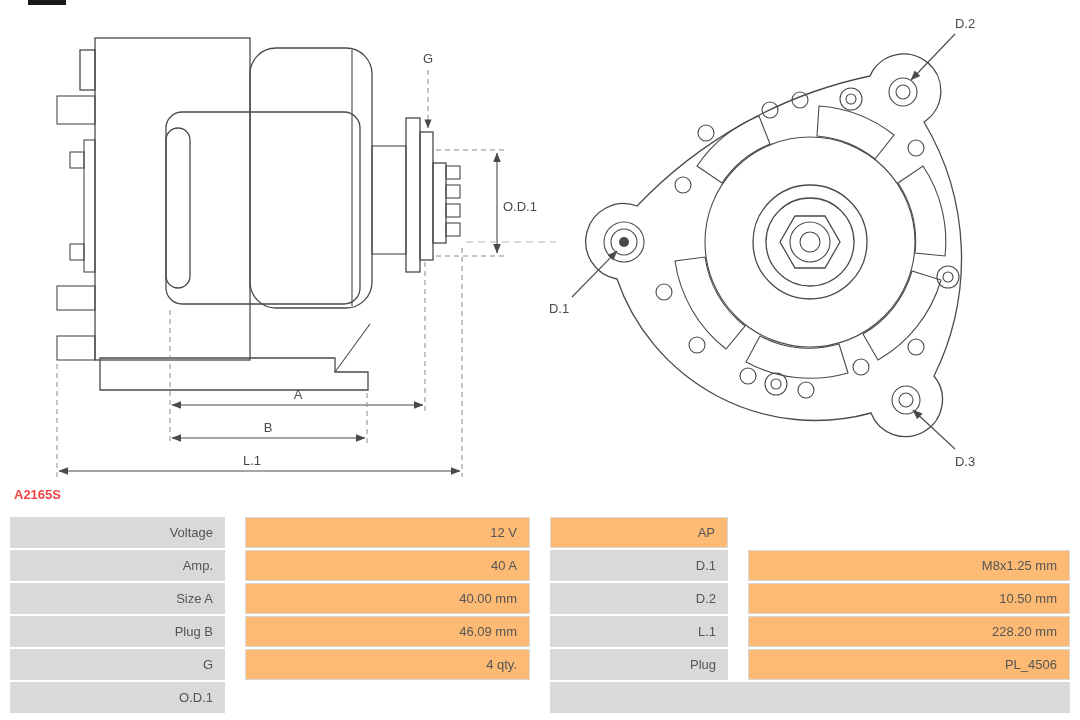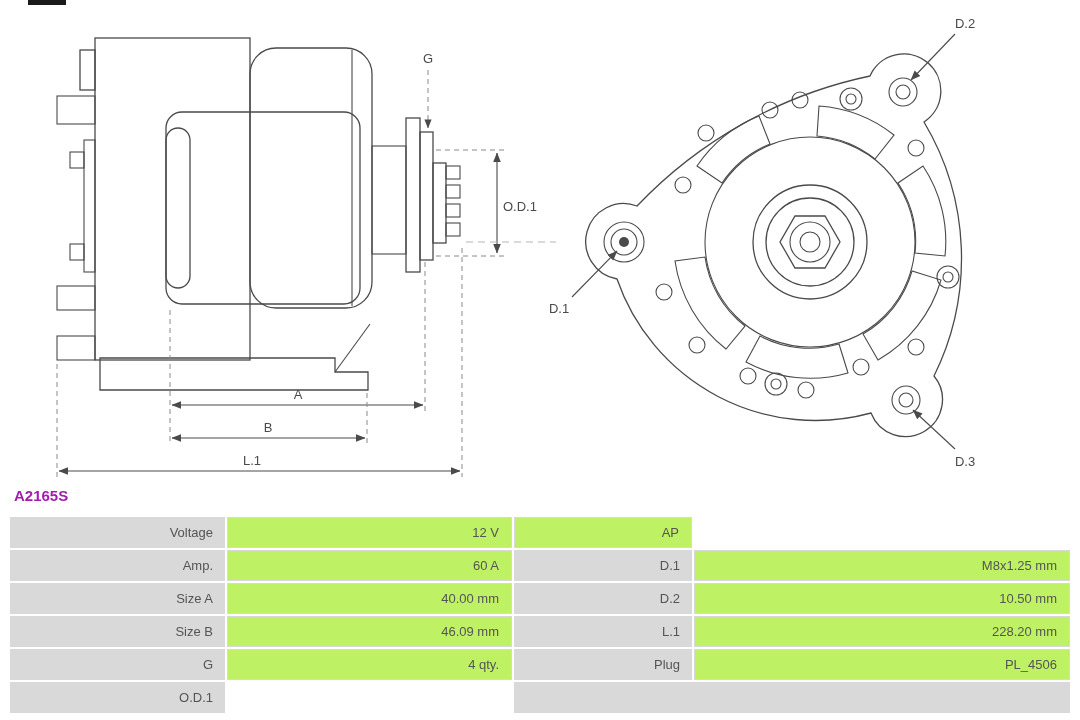--- a/index.html
+++ b/index.html
@@ -1,28 +1,28 @@
 <!DOCTYPE html>
 <html><head>
 <meta charset="utf-8">
 <style>
   * { margin:0; padding:0; box-sizing:border-box; }
   html,body { width:1080px; height:720px; background:#ffffff; overflow:hidden;
               font-family:"Liberation Sans", sans-serif; }
   .artifact { position:absolute; left:28px; top:0; width:38px; height:5px; background:#1a1a1a; }
   .drawing-wrap { position:absolute; left:0; top:0; width:1080px; height:505px; }
-  .part-number { position:absolute; left:14px; top:487px; font-size:15px; font-weight:bold;
-                 color:#a21caf; cursor:pointer; }
+  .part-number { position:absolute; left:14px; top:487px; font-size:13px; font-weight:bold;
+                 color:#ef4444; cursor:pointer; }
   .spec-table { position:absolute; left:10px; top:517px; width:1060px;
                 display:flex; flex-direction:column; gap:2px; }
-  .trow { display:grid; grid-template-columns:215px 285px 178px 1fr; gap:2px; }
+  .trow { display:grid; grid-template-columns:215px 285px 178px 1fr; gap:20px; }
   .cell { height:31px; line-height:31px; font-size:13px; color:#555; text-align:right;
           padding:0 12px; white-space:nowrap; overflow:hidden; }
   .cell.label { background:#d9d9d9; }
-  .cell.value { background:#bef264; border:1px solid #d8d8d8; line-height:29px; }
+  .cell.value { background:#fdba74; border:1px solid #d8d8d8; line-height:29px; }
   .cell.span2 { grid-column:3 / 5; }
   svg { display:block; }
   svg text { font-family:"Liberation Sans", sans-serif; font-size:13px; fill:#4a4a4a; }
   .ln   { stroke:#4a4a4a; stroke-width:1.3; fill:none; }
   .thin { stroke:#4a4a4a; stroke-width:1.1; fill:none; }
   .dim  { stroke:#4a4a4a; stroke-width:1.1; fill:none; }
   .ext  { stroke:#8a8a8a; stroke-width:1; fill:none; stroke-dasharray:5 4; }
   .cl   { stroke:#b5b5b5; stroke-width:1; fill:none; stroke-dasharray:7 5; }
 </style>
 </head>
@@ -166,32 +166,32 @@
 <div class="part-number">A2165S</div>
 
 <div class="spec-table">
   <div class="trow">
     <div class="cell label">Voltage</div>
     <div class="cell value">12 V</div>
     <div class="cell value">AP</div>
   </div>
   <div class="trow">
     <div class="cell label">Amp.</div>
-    <div class="cell value">60 A</div>
+    <div class="cell value">40 A</div>
     <div class="cell label">D.1</div>
     <div class="cell value">M8x1.25 mm</div>
   </div>
   <div class="trow">
     <div class="cell label">Size A</div>
     <div class="cell value">40.00 mm</div>
     <div class="cell label">D.2</div>
     <div class="cell value">10.50 mm</div>
   </div>
   <div class="trow">
-    <div class="cell label">Size B</div>
+    <div class="cell label">Plug B</div>
     <div class="cell value">46.09 mm</div>
     <div class="cell label">L.1</div>
     <div class="cell value">228.20 mm</div>
   </div>
   <div class="trow">
     <div class="cell label">G</div>
     <div class="cell value">4 qty.</div>
     <div class="cell label">Plug</div>
     <div class="cell value">PL_4506</div>
   </div>

